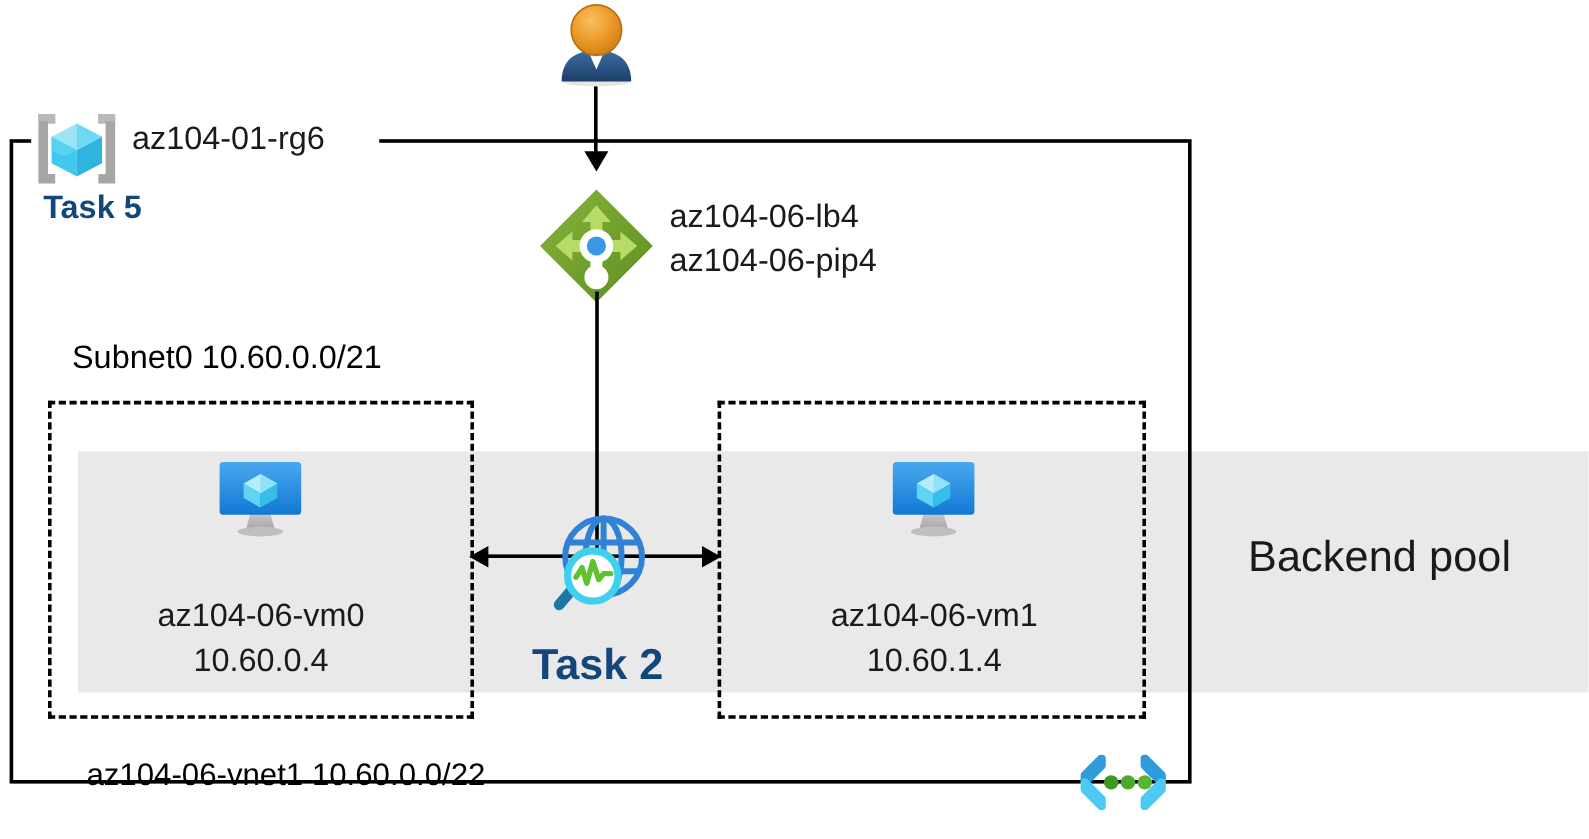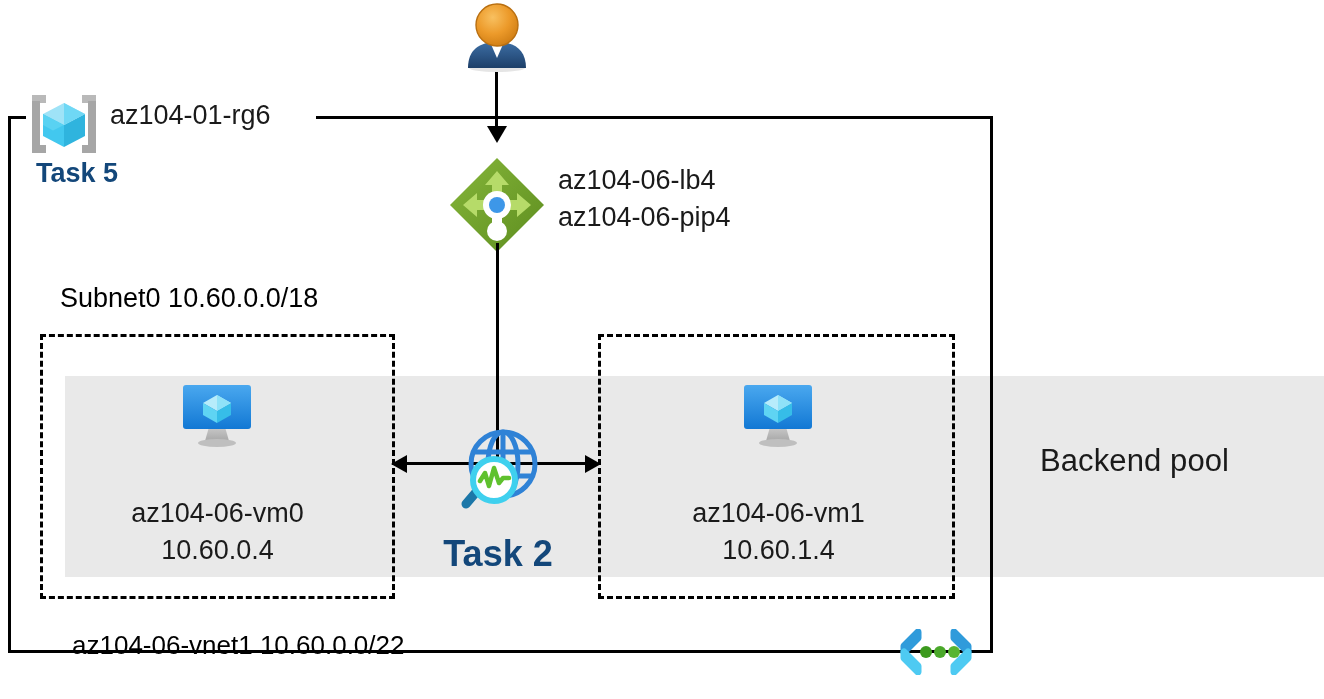--- a/index.html
+++ b/index.html
@@ -26,21 +26,21 @@
   .backend-band {
     left: 65px;
     top: 376px;
     width: 1259px;
     height: 201px;
     background: #e9e9e9;
   }
   .backend-pool-label {
     left: 1040px;
     top: 443px;
-    font-size: 31px;
+    font-size: 36px;
     color: #1a1a1a;
     white-space: nowrap;
     letter-spacing: 0.1px;
   }
 
   
   .rg-box {
     left: 8px;
     top: 116px;
     width: 985px;
@@ -306,21 +306,21 @@
   </div>
   <div class="abs lb-labels">
     <div>az104-06-lb4</div>
     <div>az104-06-pip4</div>
   </div>
 
   <div class="abs lb-vline"></div>
 
   <div class="abs subnet-title subnet0-title">
     <b>Subnet0</b>
-    <span> 10.60.0.0/18</span>
+    <span> 10.60.0.0/21</span>
   </div>
 
   <div class="abs vm-icon vm0-icon">
     <svg viewBox="0 0 76 66" width="76" height="66">
       <defs>
         <linearGradient id="scrG" x1="0" y1="0" x2="0" y2="1">
           <stop offset="0%" stop-color="#4aa8ef"></stop>
           <stop offset="100%" stop-color="#1278d4"></stop>
         </linearGradient>
         <linearGradient id="standG" x1="0" y1="0" x2="0" y2="1">

